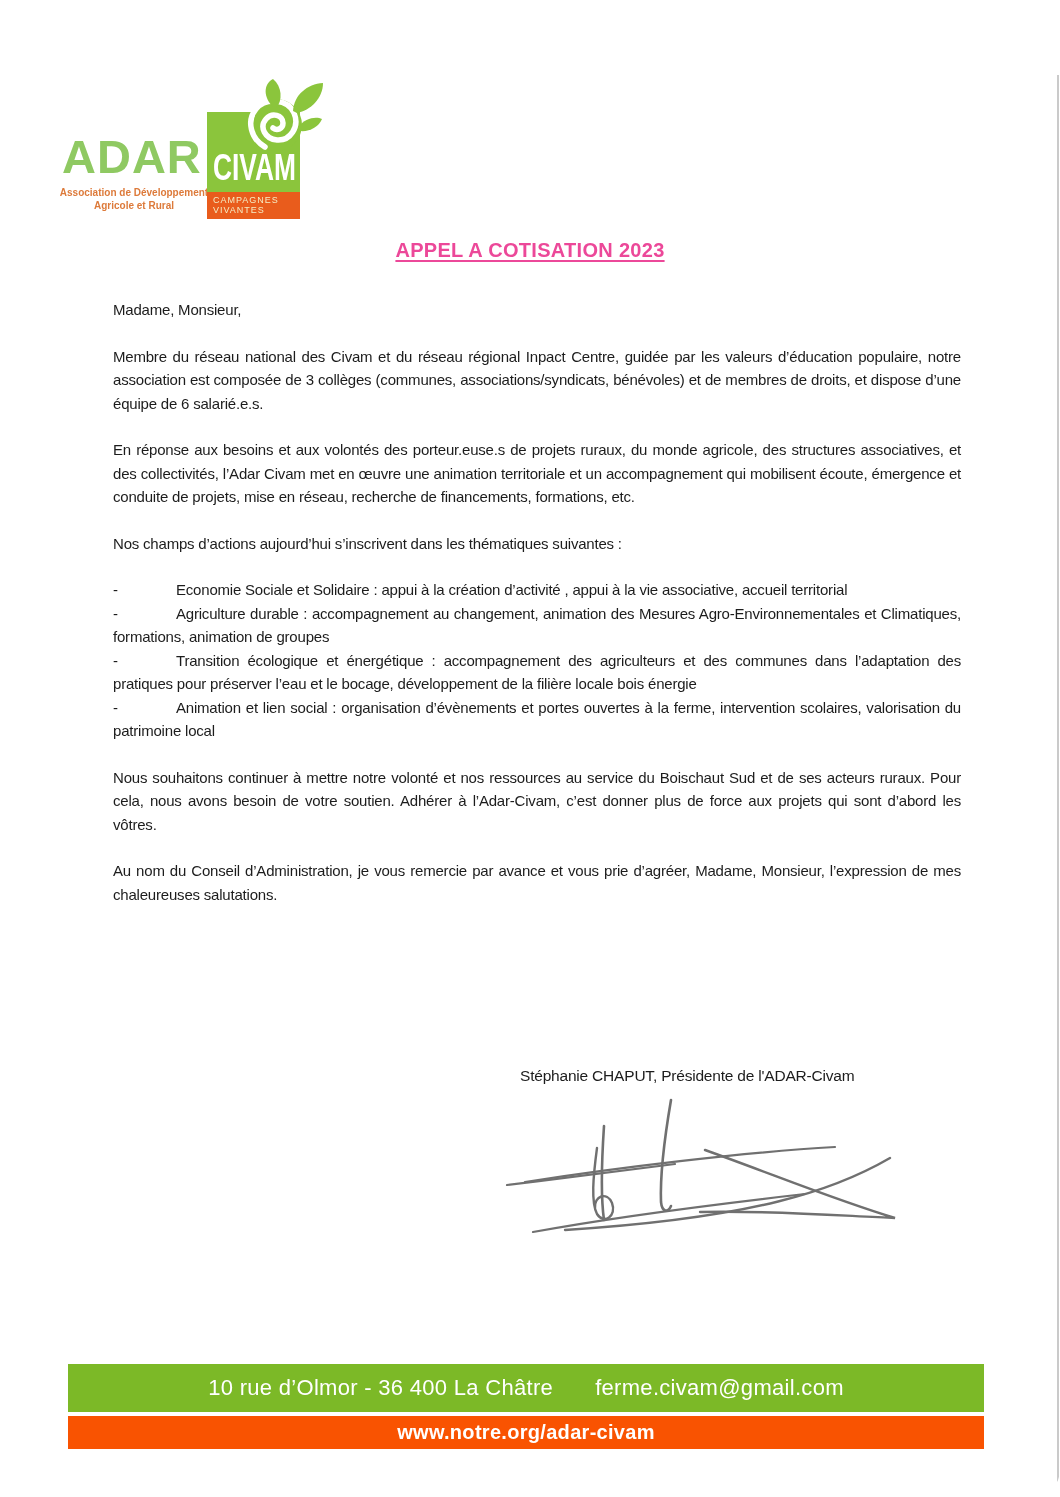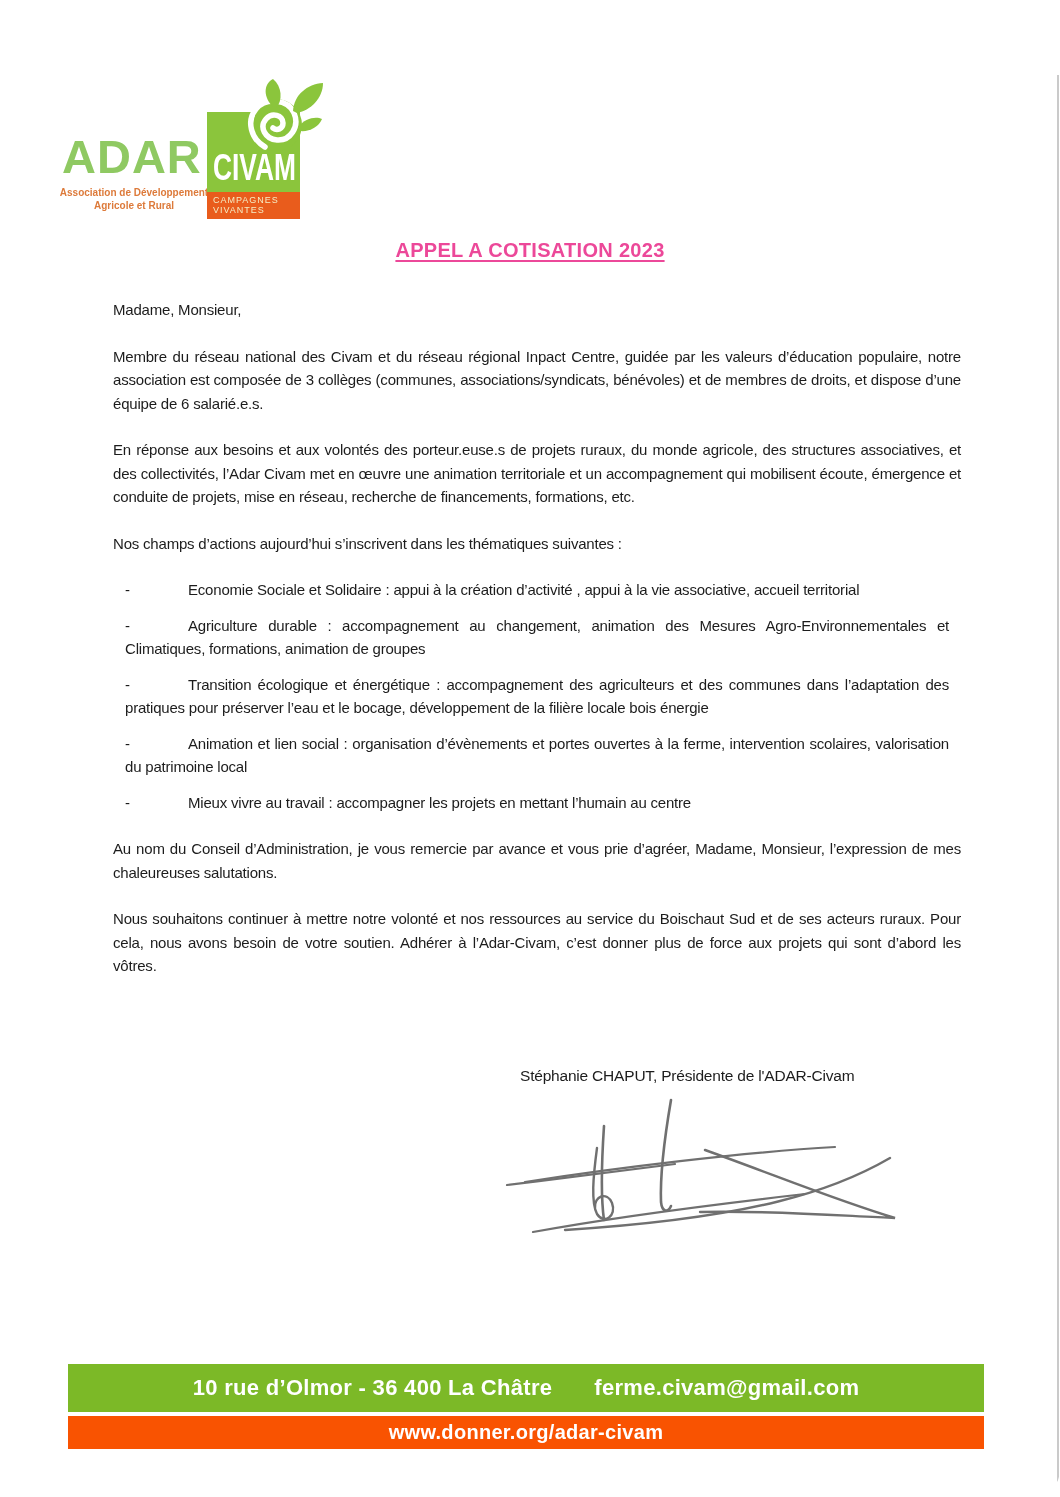--- a/index.html
+++ b/index.html
@@ -33,35 +33,35 @@
     text-decoration:underline; text-underline-offset:3px; text-decoration-thickness:2px;
     letter-spacing:0.3px;
   }
   
   .body-text {
     position:absolute; left:113px; top:298px; width:848px;
     font-size:15px; line-height:23.5px; letter-spacing:-0.2px;
     text-align:justify;
   }
   .body-text p.par { margin:0 0 23px 0; }
-  .body-text p.theme { margin:12px; }
+  .body-text p.theme { margin:0; }
   .themes-block { margin:0 0 23px 0; }
   .theme .marker { display:inline-block; width:63px; }
   
   .signer-line {
     position:absolute; left:520px; top:1067px;
     font-size:15.5px; letter-spacing:-0.2px; color:#1c1c1c;
   }
   .signature-svg { position:absolute; left:505px; top:1090px; }
   
   .footer-green {
     position:absolute; left:68px; top:1364px; width:916px; height:48px;
     background:#7CB927; color:#ffffff;
     display:flex; align-items:center; justify-content:center;
-    font-size:22px; font-weight:bold; letter-spacing:0.3px;
+    font-size:22px; font-weight:normal; letter-spacing:0.3px;
   }
   .footer-green .email { margin-left:42px; }
   .footer-orange {
     position:absolute; left:68px; top:1416px; width:916px; height:33px;
     background:#F95301; color:#ffffff;
     display:flex; align-items:center; justify-content:center;
     font-size:20px; font-weight:bold; letter-spacing:0.3px;
   }
   .page-edge {
     position:absolute; left:1057px; top:75px; width:2px; height:1422px;
@@ -104,42 +104,41 @@
     <p class="par">Madame, Monsieur,</p>
     <p class="par">Membre du réseau national des Civam et du réseau régional Inpact Centre, guidée par les valeurs d’éducation populaire, notre association est composée de 3 collèges (communes, associations/syndicats, bénévoles) et de membres de droits, et dispose d’une équipe de 6 salarié.e.s.</p>
     <p class="par">En réponse aux besoins et aux volontés des porteur.euse.s de projets ruraux, du monde agricole, des structures associatives, et des collectivités, l’Adar Civam met en œuvre une animation territoriale et un accompagnement qui mobilisent écoute, émergence et conduite de projets, mise en réseau, recherche de financements, formations, etc.</p>
     <p class="par">Nos champs d’actions aujourd’hui s’inscrivent dans les thématiques suivantes :</p>
 
     <div class="themes-block">
       <p class="theme"><span class="marker">-</span><span>Economie Sociale et Solidaire : appui à la création d’activité , appui à la vie associative, accueil territorial</span></p>
       <p class="theme"><span class="marker">-</span><span>Agriculture durable : accompagnement au changement, animation des Mesures Agro-Environnementales et Climatiques, formations, animation de groupes</span></p>
       <p class="theme"><span class="marker">-</span><span>Transition écologique et énergétique : accompagnement des agriculteurs et des communes dans l’adaptation des pratiques pour préserver l’eau et le bocage, développement de la filière locale bois énergie</span></p>
       <p class="theme"><span class="marker">-</span><span>Animation et lien social : organisation d’évènements et portes ouvertes à la ferme, intervention scolaires, valorisation du patrimoine local</span></p>
-      <p class="theme"><span class="marker">-</span><span>Mieux vivre au travail : accompagner les projets en mettant l’humain au centre</span></p>
     </div>
 
+    <p class="par">Nous souhaitons continuer à mettre notre volonté et nos ressources au service du Boischaut Sud et de ses acteurs ruraux. Pour cela, nous avons besoin de votre soutien. Adhérer à l’Adar-Civam, c’est donner plus de force aux projets qui sont d’abord les vôtres.</p>
     <p class="par">Au nom du Conseil d’Administration, je vous remercie par avance et vous prie d’agréer, Madame, Monsieur, l’expression de mes chaleureuses salutations.</p>
-    <p class="par">Nous souhaitons continuer à mettre notre volonté et nos ressources au service du Boischaut Sud et de ses acteurs ruraux. Pour cela, nous avons besoin de votre soutien. Adhérer à l’Adar-Civam, c’est donner plus de force aux projets qui sont d’abord les vôtres.</p>
   </div>
 
   <div class="signer-line">Stéphanie CHAPUT, Présidente de l'ADAR-Civam</div>
 
   <svg class="signature-svg" width="400" height="150" viewBox="0 0 400 150" xmlns="http://www.w3.org/2000/svg" fill="none" stroke="#707070" stroke-linecap="round">
     <path stroke-width="2.6" d="M 99 36 C 97 66 95 102 99 130"></path>
     <path stroke-width="2.4" d="M 92 58 C 88 88 86 112 92 124 C 99 135 112 126 107 113 C 102 101 89 106 90 118"></path>
     <path stroke-width="2.6" d="M 166 10 C 160 45 155 85 156 112 C 157 122 163 123 166 116"></path>
     <path stroke-width="2.2" d="M 2 95 C 60 88 120 80 170 74"></path>
     <path stroke-width="2.2" d="M 20 92 C 110 78 240 62 330 57"></path>
     <path stroke-width="2.4" d="M 200 60 C 270 85 330 110 390 128 C 340 126 260 120 195 122"></path>
     <path stroke-width="2.4" d="M 385 68 C 330 100 250 128 60 140"></path>
     <path stroke-width="2.2" d="M 28 142 C 120 125 230 112 300 104"></path>
   </svg>
 
   <div class="footer-green">
     <span>10 rue d’Olmor - 36 400 La Châtre</span>
     <span class="email">ferme.civam@gmail.com</span>
   </div>
   <div class="footer-orange">
-    <span>www.donner.org/adar-civam</span>
+    <span>www.notre.org/adar-civam</span>
   </div>
 
   <div class="page-edge"></div>
 </div>
 
 </body></html>

